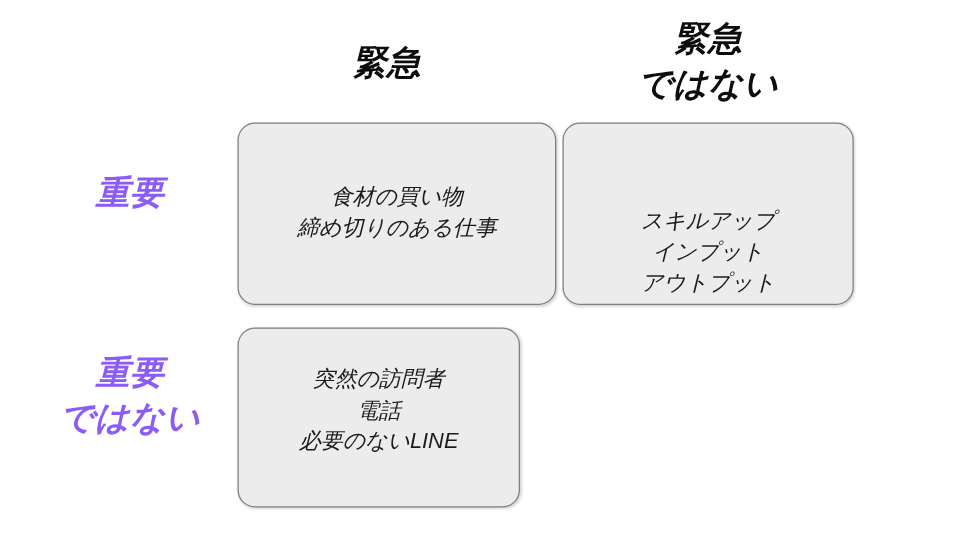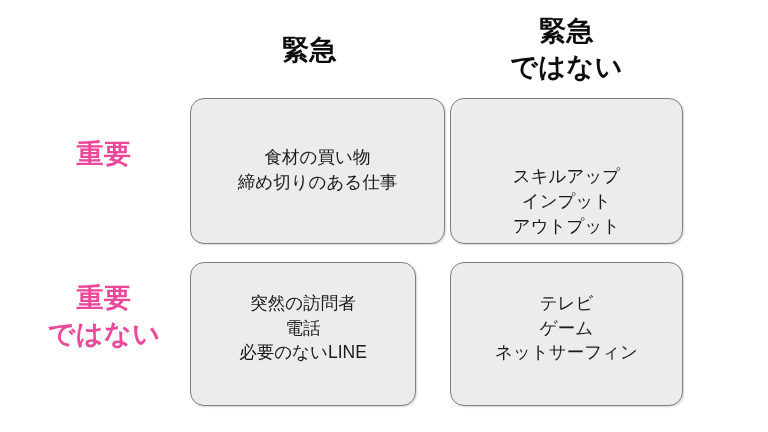--- a/index.html
+++ b/index.html
@@ -13,20 +13,21 @@
     overflow: hidden;
     font-family: "Liberation Sans", "DejaVu Sans", sans-serif;
     -webkit-font-smoothing: antialiased;
   }
 
   #matrix {
     position: relative;
     width: 768px;
     height: 432px;
     background: #ffffff;
+    font-style: italic;
   }
 
   
   .col-header {
     position: absolute;
     text-align: center;
     font-weight: bold;
     color: #0d0d0d;
     font-size: 27px;
     line-height: 1.32;
@@ -42,21 +43,21 @@
     left: 450px;
     top: 14px;
     width: 233px;
   }
 
   
   .row-header {
     position: absolute;
     text-align: center;
     font-weight: bold;
-    color: #ec4899;
+    color: #8b5cf6;
     font-size: 27px;
     line-height: 1.32;
     letter-spacing: 0.5px;
     white-space: pre-line;
   }
   #row-header-important {
     left: 18px;
     top: 137px;
     width: 172px;
   }
@@ -143,19 +144,14 @@
 インプット
 アウトプット</div>
   </div>
 
   <div class="quadrant" id="quadrant-not-important-urgent">
     <div class="quadrant-text">突然の訪問者
 電話
 必要のないLINE</div>
   </div>
 
-  <div class="quadrant" id="quadrant-not-important-not-urgent">
-    <div class="quadrant-text">テレビ
-ゲーム
-ネットサーフィン</div>
-  </div>
 
 </div>
 
 </body></html>

